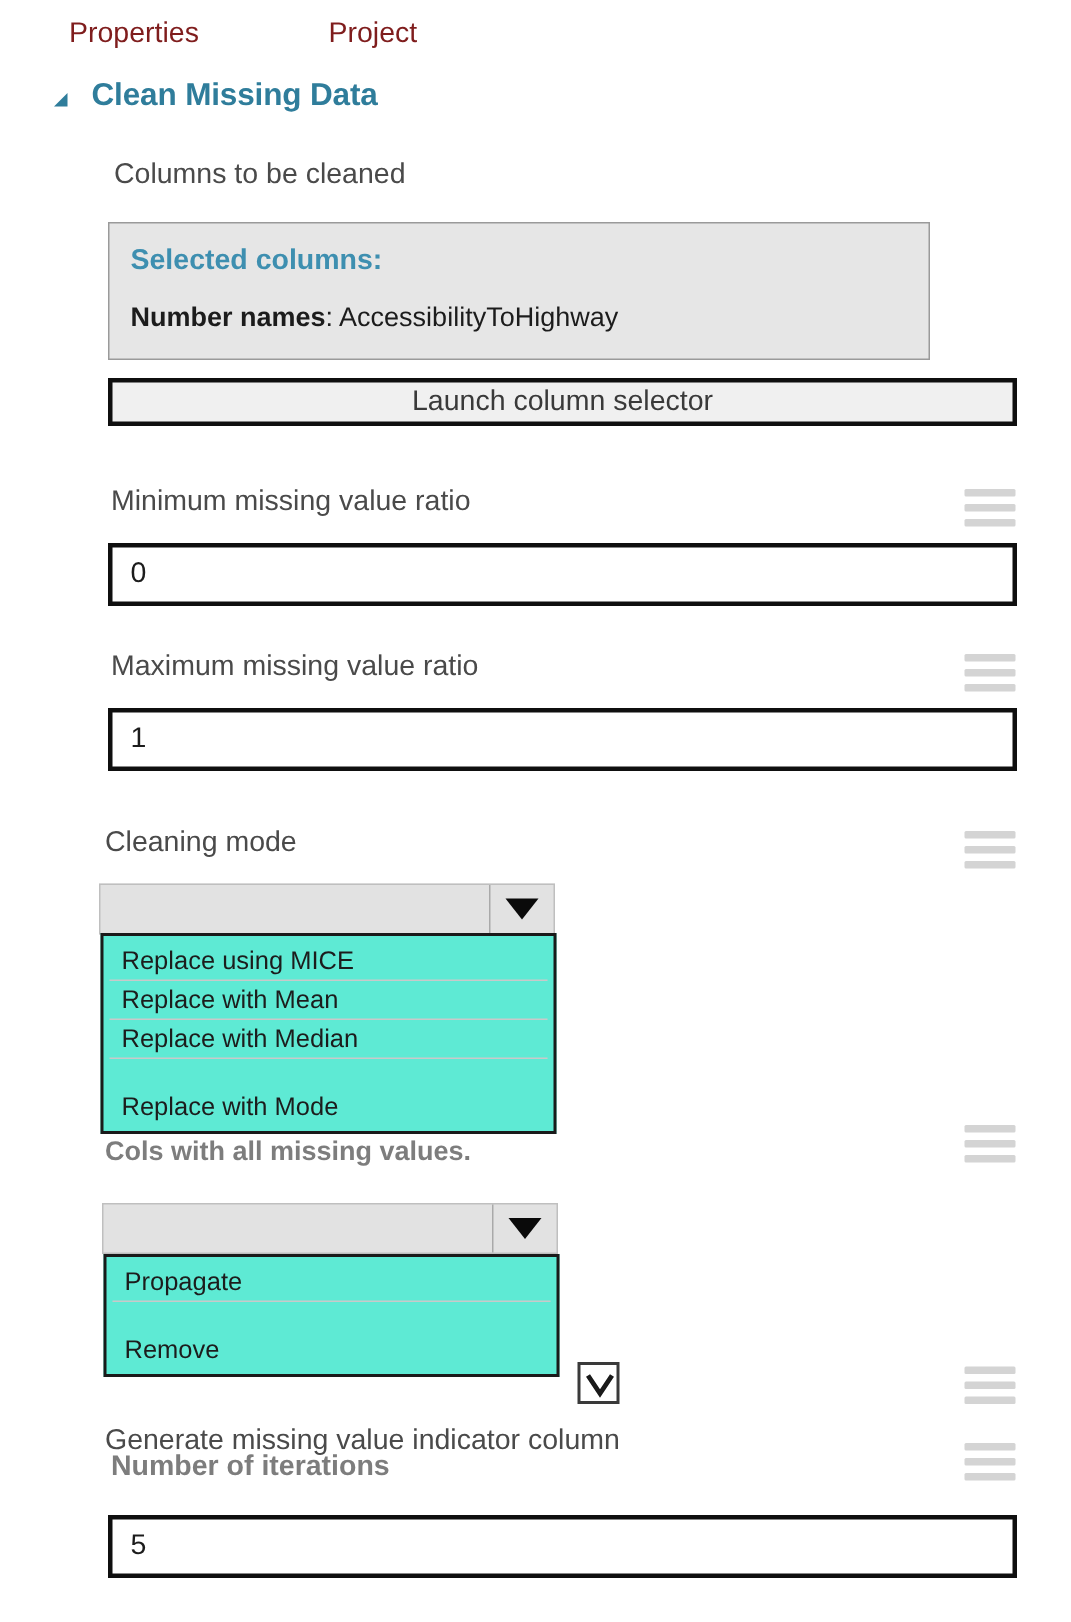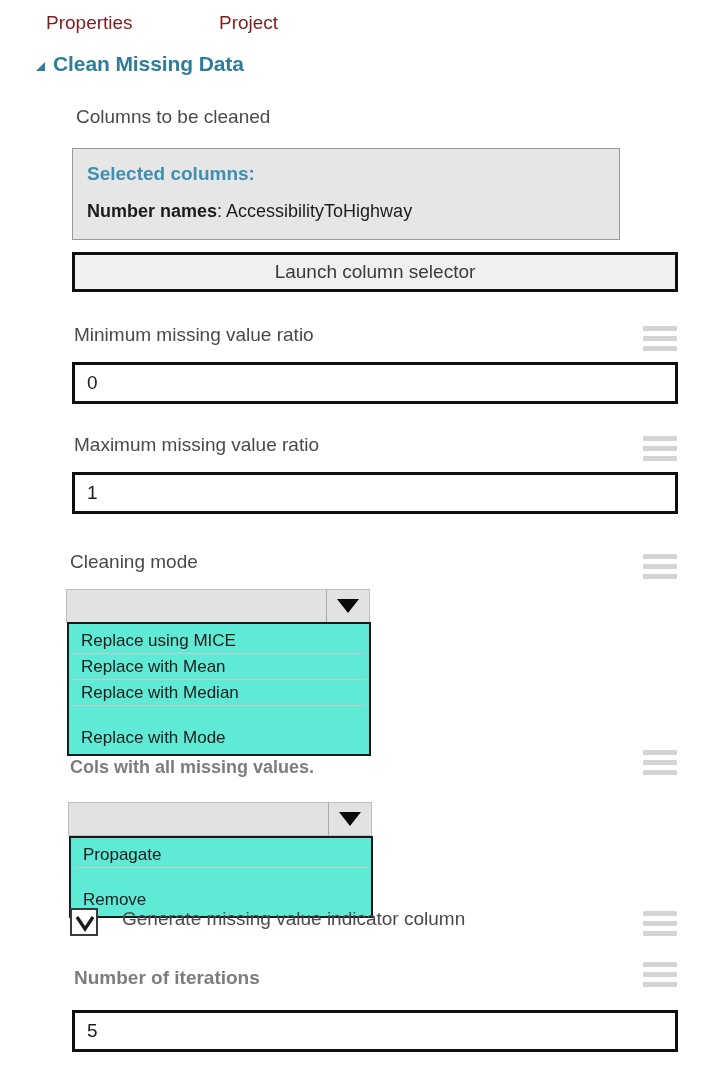--- a/index.html
+++ b/index.html
@@ -19,21 +19,21 @@
     font-size:19px;color:#7f1d1d;
     font-family:"Liberation Sans", sans-serif;
     line-height:26px;
     white-space:nowrap;
   }
   .tab-properties{left:46px;}
   .tab-project{left:219px;}
 
   .module-header{
     position:absolute;left:36px;top:52px;
-    display:flex;align-items:center;gap:8px;
+    display:flex;align-items:center;gap:16px;
   }
   .collapse-tri{
     width:0;height:0;
     border-left:9px solid transparent;
     border-bottom:9px solid #2f7d9b;
     display:inline-block;
     transform:translateY(2px);
   }
   .module-title{
     font-size:21px;font-weight:bold;color:#2f7d9b;
@@ -70,21 +70,21 @@
     font-size:19px;font-weight:bold;color:#3e8fb0;white-space:nowrap;
   }
   .sel-row{
     position:absolute;left:14px;top:52px;
     font-size:18px;color:#1c1c1c;white-space:nowrap;
   }
   .sel-row b{font-weight:bold;}
 
   
   .launch-btn{
-    position:absolute;left:72px;top:252px;width:606px;height:40px;
+    position:absolute;left:72px;top:252px;width:606px;height:32px;
     background:#f0f0f0;border:3px solid #0f0f0f;box-sizing:border-box;
     display:flex;align-items:center;justify-content:center;
     font-size:19px;color:#3a3a3a;cursor:pointer;
   }
 
   
   .txt-input{
     position:absolute;left:72px;width:606px;height:42px;
     background:#ffffff;border:3px solid #0f0f0f;box-sizing:border-box;
     display:flex;align-items:center;
@@ -124,21 +124,21 @@
     padding:2px 0 2px 8px;
     border-bottom:1px solid #c9c9c9;
     white-space:nowrap;cursor:pointer;
     line-height:21px;
   }
   .opt-item:last-child{border-bottom:none;margin-top:19px;}
 
   
   .checkbox-row{
     position:absolute;left:70px;top:908px;
-    display:flex;align-items:flex-start;gap:24px;
+    display:flex;align-items:flex-end;gap:14px;flex-direction:column;
   }
   .checkbox-box{
     width:28px;height:28px;border:2px solid #3a3a3a;
     box-sizing:border-box;background:#ffffff;
     position:relative;cursor:pointer;flex:none;
   }
   .checkbox-box svg{position:absolute;left:2px;top:2px;}
   .checkbox-label{
     font-size:19px;color:#4a4a4a;white-space:nowrap;
   }

